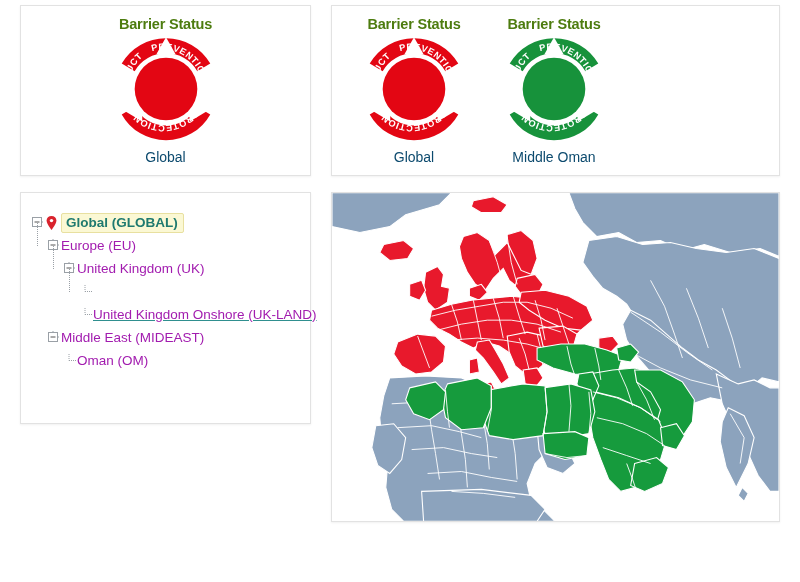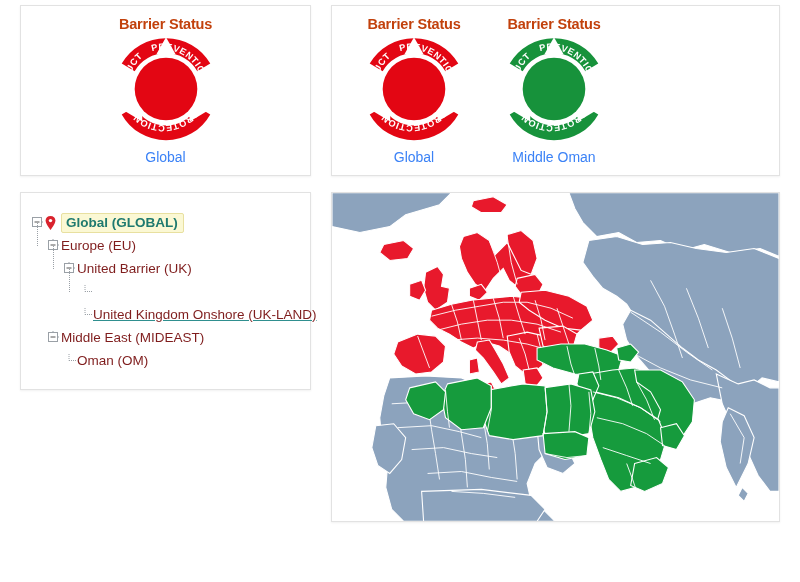--- a/index.html
+++ b/index.html
@@ -18,21 +18,21 @@
   .panel {
     position: absolute;
     background: #ffffff;
     border: 1px solid #e2e2e2;
     box-sizing: border-box;
     box-shadow: 0 1px 2px rgba(0,0,0,0.06);
   }
   
   #panel-global  { left: 20px;  top: 5px;   width: 291px; height: 171px; }
   #panel-regions { left: 331px; top: 5px;   width: 449px; height: 171px; }
-  #panel-tree    { left: 20px;  top: 192px; width: 291px; height: 198px; }
+  #panel-tree    { left: 20px;  top: 192px; width: 291px; height: 232px; text-align: center; }
   #panel-map     { left: 331px; top: 192px; width: 449px; height: 330px; }
 
   .gauge-row {
     display: flex;
     flex-direction: row;
     align-items: flex-start;
     height: 100%;
     padding-top: 10px;
     box-sizing: border-box;
   }
@@ -41,29 +41,29 @@
 
   .gauge-cell {
     display: flex;
     flex-direction: column;
     align-items: center;
     width: 140px;
   }
   .gauge-title {
     font-size: 14.5px;
     font-weight: bold;
-    color: #c2410c;
+    color: #4d7c0f;
     letter-spacing: -0.2px;
     margin-bottom: 3px;
     white-space: nowrap;
   }
   .gauge-svg { display: block; }
   .gauge-label {
     font-size: 14px;
-    color: #3b82f6;
+    color: #0c4a6e;
     margin-top: 6px;
     white-space: nowrap;
   }
 
   
   .tree {
     padding: 18px 0 0 10px;
     font-size: 13px;
     color: #2f8f8f;
   }
@@ -83,21 +83,21 @@
   }
   .expander svg { display: block; }
   .connector {
     width: 13px;
     height: 13px;
     flex: 0 0 13px;
     margin-right: 1px;
   }
   .pin { flex: 0 0 13px; margin-right: 3px; line-height: 0; }
   .node-label {
-    color: #7f1d1d;
+    color: #a21caf;
     font-size: 13.5px;
   }
   .node-label.root {
     color: #1f7a6f;
     font-weight: bold;
     background: #fbf8d4;
     border: 1px solid #e8e0a0;
     padding: 1px 5px 2px 4px;
     border-radius: 2px;
   }
@@ -273,21 +273,21 @@
     <div class="tree-node" style="padding-left:32px;">
       <span class="vline" style="left:22px; top:-11px; height:23px;"></span>
       <span class="expander">
         <svg width="13" height="13" viewBox="0 0 13 13">
           <line x1="6" y1="0" x2="6" y2="1.5" stroke="#9aa0a6" stroke-width="1" stroke-dasharray="1 1"></line>
           <rect x="1.5" y="1.5" width="9" height="9" fill="#ffffff" stroke="#9aa0a6" stroke-width="1"></rect>
           <line x1="3.5" y1="6" x2="8.5" y2="6" stroke="#555" stroke-width="1"></line>
           <line x1="11" y1="6" x2="13" y2="6" stroke="#9aa0a6" stroke-width="1" stroke-dasharray="1 1"></line>
         </svg>
       </span>
-      <span class="node-label">United Barrier (UK)</span>
+      <span class="node-label">United Kingdom (UK)</span>
     </div>
 
     <div class="tree-node" style="padding-left:48px;">
       <span class="vline" style="left:38px; top:-11px; height:23px;"></span>
       <span class="connector">
         <svg width="13" height="13" viewBox="0 0 13 13">
           <line x1="6" y1="0" x2="6" y2="6.5" stroke="#9aa0a6" stroke-width="1" stroke-dasharray="1 1"></line>
           <line x1="6" y1="6.5" x2="13" y2="6.5" stroke="#9aa0a6" stroke-width="1" stroke-dasharray="1 1"></line>
         </svg>
       </span>

